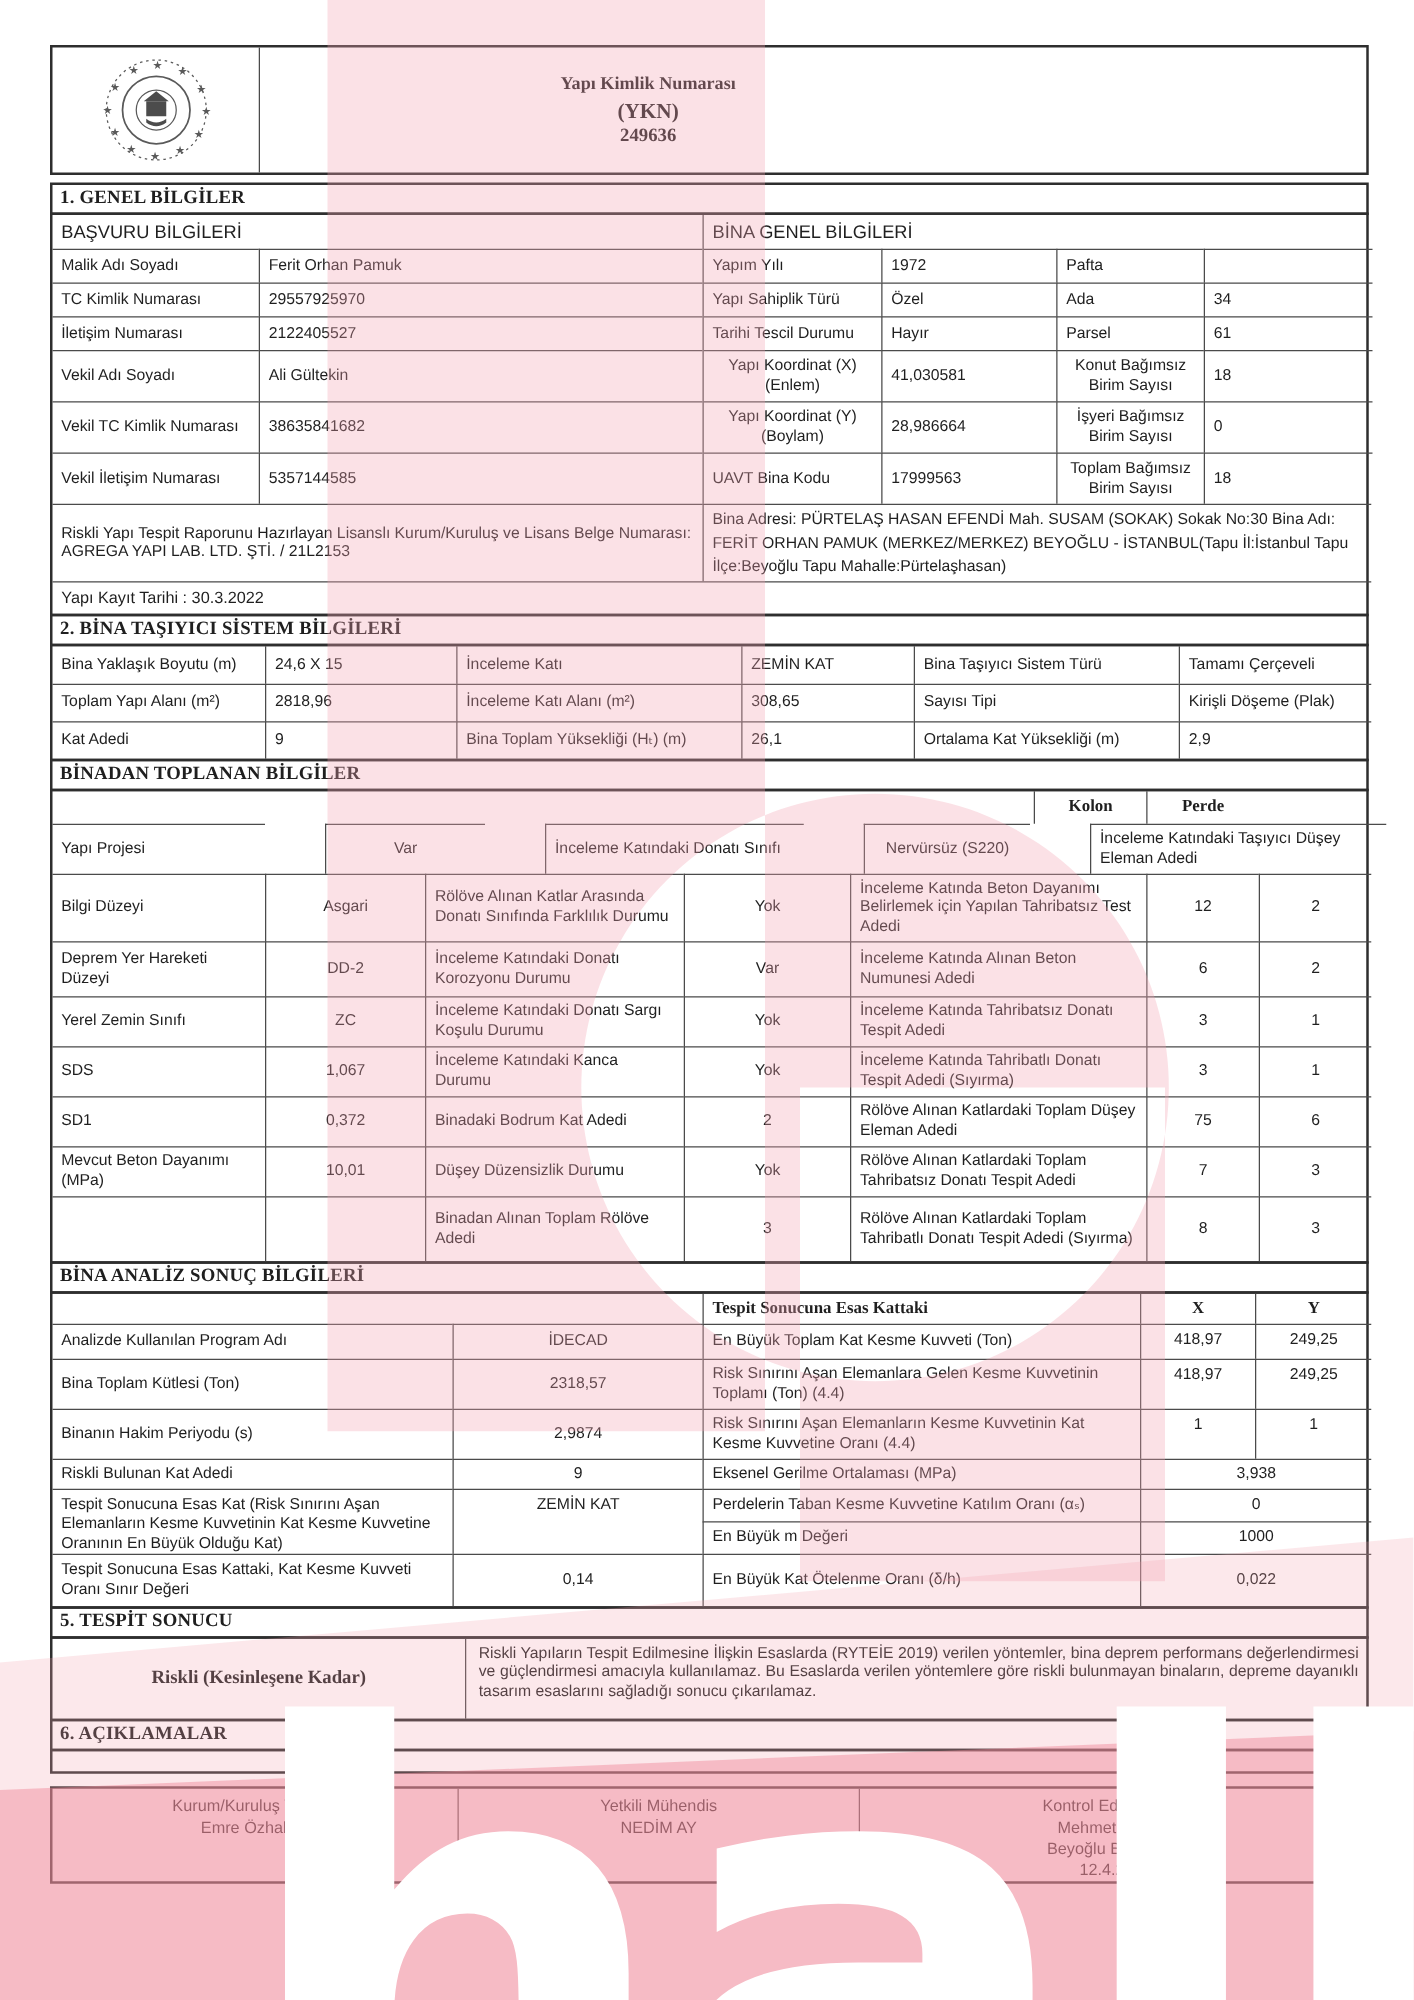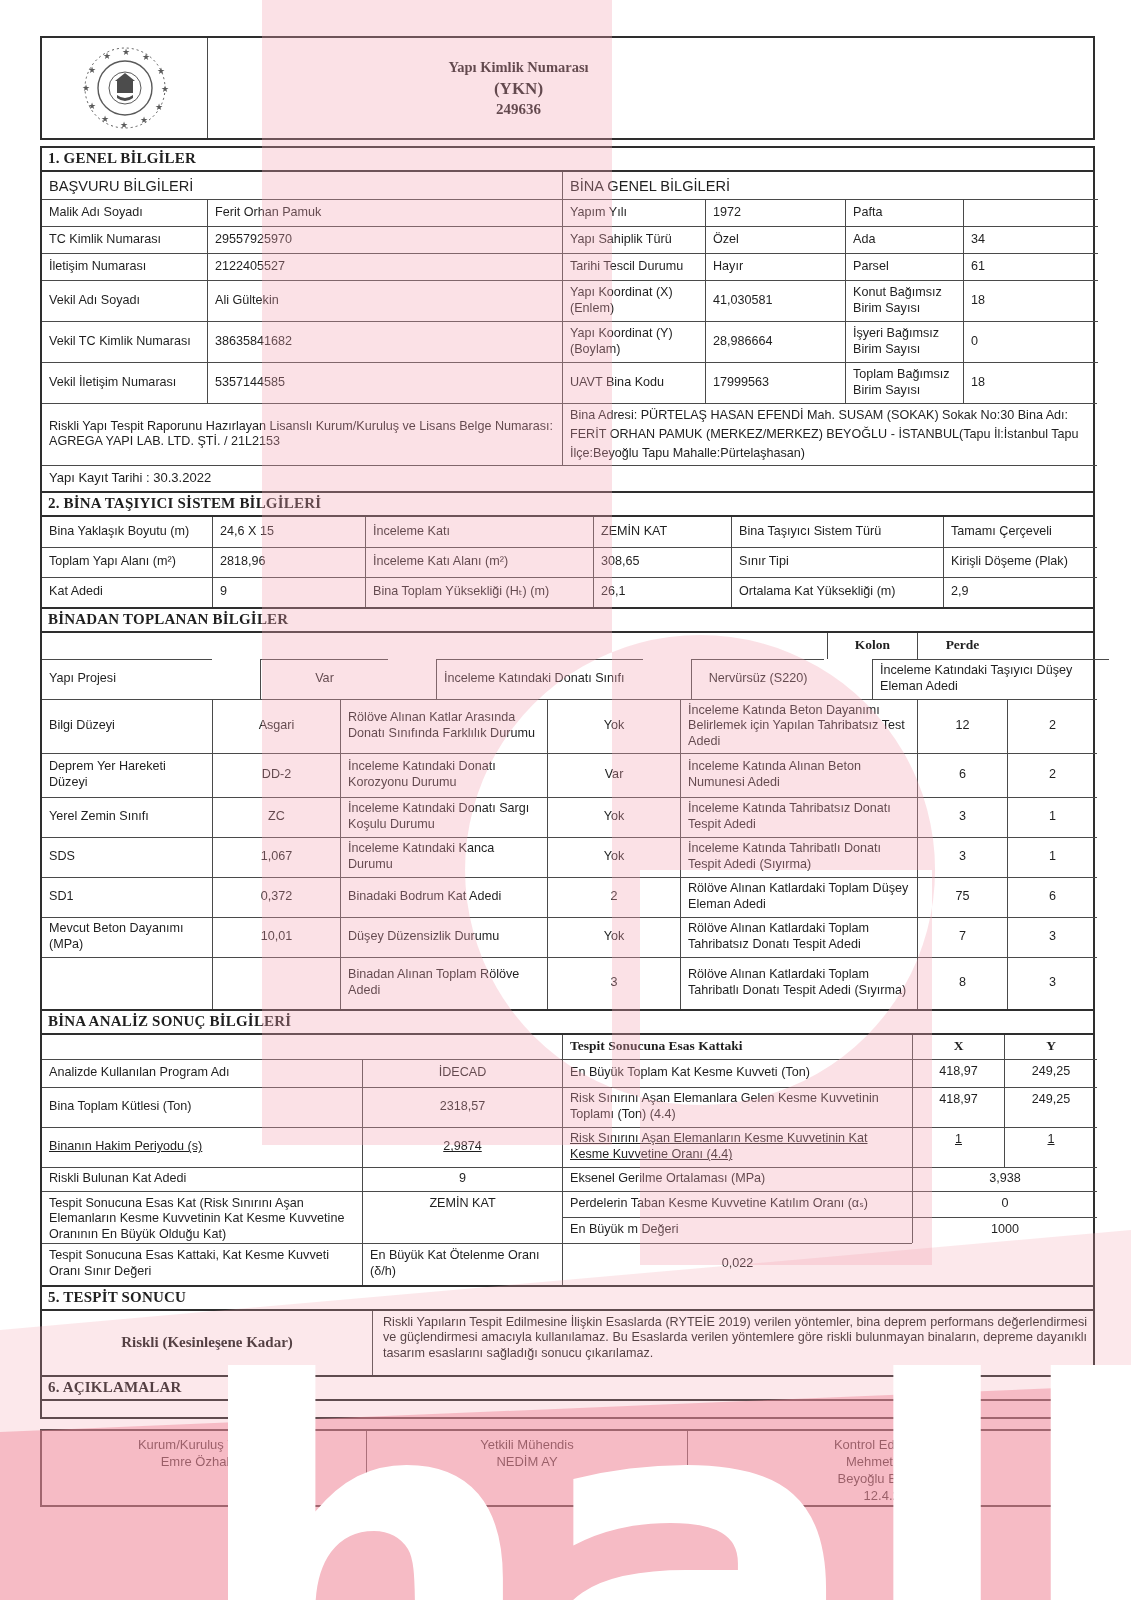--- a/index.html
+++ b/index.html
@@ -25,21 +25,21 @@
   .t1{font-family:"Liberation Serif","DejaVu Serif",serif;font-weight:bold;font-size:15.5px;text-align:center;line-height:1.9;}
   .ykn1{font-family:"Liberation Serif","DejaVu Serif",serif;font-weight:bold;font-size:14.5px;}
   .ykn2{font-family:"Liberation Serif","DejaVu Serif",serif;font-weight:bold;font-size:17px;margin-top:3px;}
   .ykn3{font-family:"Liberation Serif","DejaVu Serif",serif;font-weight:bold;font-size:15px;margin-top:2px;}
   
   .s1halves{display:grid;grid-template-columns:520px 535px;}
   .s1half{box-sizing:border-box;}
   .s1half.rgt{border-left:1px solid #4a4a4a;}
   .subhdr{height:27px;display:flex;align-items:center;padding:0 7px;font-size:14.6px;border-bottom:0;box-sizing:border-box;}
   .gL{grid-template-columns:165px 355px;}
-  .gR{grid-template-columns:142px 140px 118px 135px;}
+  .gR{grid-template-columns:142px 140px 118px 135px;text-align:center;}
   .h27{height:27px;} .h41{height:41px;} .h30{height:30px;} .h26{height:26px;}
   .addr{grid-template-columns:520px 535px;min-height:58px;}
   .addr .c{align-items:center;}
   .s2g{grid-template-columns:170px 153px 228px 138px 212px 154px;}
   .s3g{grid-template-columns:170px 128px 207px 133px 237px 90px 90px;}
   .s3hdr{grid-template-columns:785px 90px 90px 90px;}
   .s4g{grid-template-columns:320px 200px 350px 92px 93px;}
   .s4hdr{grid-template-columns:520px 350px 92px 93px;}
   .s4sp{grid-template-columns:320px 200px 350px 185px;}
   .s4r5{grid-template-columns:320px 200px 350px 185px;grid-template-rows:26px 26px;}
@@ -188,21 +188,21 @@
           <div class="c">İnceleme Katı</div>
           <div class="c">ZEMİN KAT</div>
           <div class="c">Bina Taşıyıcı Sistem Türü</div>
           <div class="c">Tamamı Çerçeveli</div>
         </div>
       <div class="row s2g h30">
           <div class="c">Toplam Yapı Alanı (m²)</div>
           <div class="c">2818,96</div>
           <div class="c">İnceleme Katı Alanı (m²)</div>
           <div class="c">308,65</div>
-          <div class="c">Sınır Tipi</div>
+          <div class="c">Sayısı Tipi</div>
           <div class="c">Kirişli Döşeme (Plak)</div>
         </div>
       <div class="row s2g h30">
           <div class="c">Kat Adedi</div>
           <div class="c">9</div>
           <div class="c">Bina Toplam Yüksekliği (Hₜ) (m)</div>
           <div class="c">26,1</div>
           <div class="c">Ortalama Kat Yüksekliği (m)</div>
           <div class="c">2,9</div>
         </div>
@@ -304,21 +304,21 @@
           <div class="c ctr top">418,97</div>
           <div class="c ctr top">249,25</div>
         </div>
       <div class="row s4g" style="height:40px;">
           <div class="c">Bina Toplam Kütlesi (Ton)</div>
           <div class="c ctr">2318,57</div>
           <div class="c">Risk Sınırını Aşan Elemanlara Gelen Kesme Kuvvetinin Toplamı (Ton) (4.4)</div>
           <div class="c ctr top">418,97</div>
           <div class="c ctr top">249,25</div>
         </div>
-      <div class="row s4g" style="height:40px;text-decoration:underline;">
+      <div class="row s4g" style="height:40px;">
           <div class="c">Binanın Hakim Periyodu (s)</div>
           <div class="c ctr">2,9874</div>
           <div class="c">Risk Sınırını Aşan Elemanların Kesme Kuvvetinin Kat Kesme Kuvvetine Oranı (4.4)</div>
           <div class="c ctr top">1</div>
           <div class="c ctr top">1</div>
         </div>
       <div class="row s4sp" style="height:24px;">
           <div class="c">Riskli Bulunan Kat Adedi</div>
           <div class="c ctr">9</div>
           <div class="c">Eksenel Gerilme Ortalaması (MPa)</div>
@@ -327,20 +327,21 @@
       <div class="row s4r5">
         <div class="c top" style="grid-row:1/3">Tespit Sonucuna Esas Kat (Risk Sınırını Aşan Elemanların Kesme Kuvvetinin Kat Kesme Kuvvetine Oranının En Büyük Olduğu Kat)</div>
         <div class="c ctr top" style="grid-row:1/3">ZEMİN KAT</div>
         <div class="c">Perdelerin Taban Kesme Kuvvetine Katılım Oranı (αₛ)</div>
         <div class="c ctr">0</div>
         <div class="c">En Büyük m Değeri</div>
         <div class="c ctr">1000</div>
       </div>
       <div class="row s4sp" style="height:42px;">
           <div class="c">Tespit Sonucuna Esas Kattaki, Kat Kesme Kuvveti Oranı Sınır Değeri</div>
+          <div class="c ctr">0,14</div>
           <div class="c">En Büyük Kat Ötelenme Oranı (δ/h)</div>
           <div class="c ctr">0,022</div>
         </div>
     </div>
 
     <div class="strip">5. TESPİT SONUCU</div>
     <div class="tbl block">
       <div class="row s5g ntop" style="min-height:64px;">
         <div class="c ctr serifb" style="font-size:15px">Riskli (Kesinleşene Kadar)</div>
         <div class="c just">Riskli Yapıların Tespit Edilmesine İlişkin Esaslarda (RYTEİE 2019) verilen yöntemler, bina deprem performans değerlendirmesi ve güçlendirmesi amacıyla kullanılamaz. Bu Esaslarda verilen yöntemlere göre riskli bulunmayan binaların, depreme dayanıklı tasarım esaslarını sağladığı sonucu çıkarılamaz.</div>

